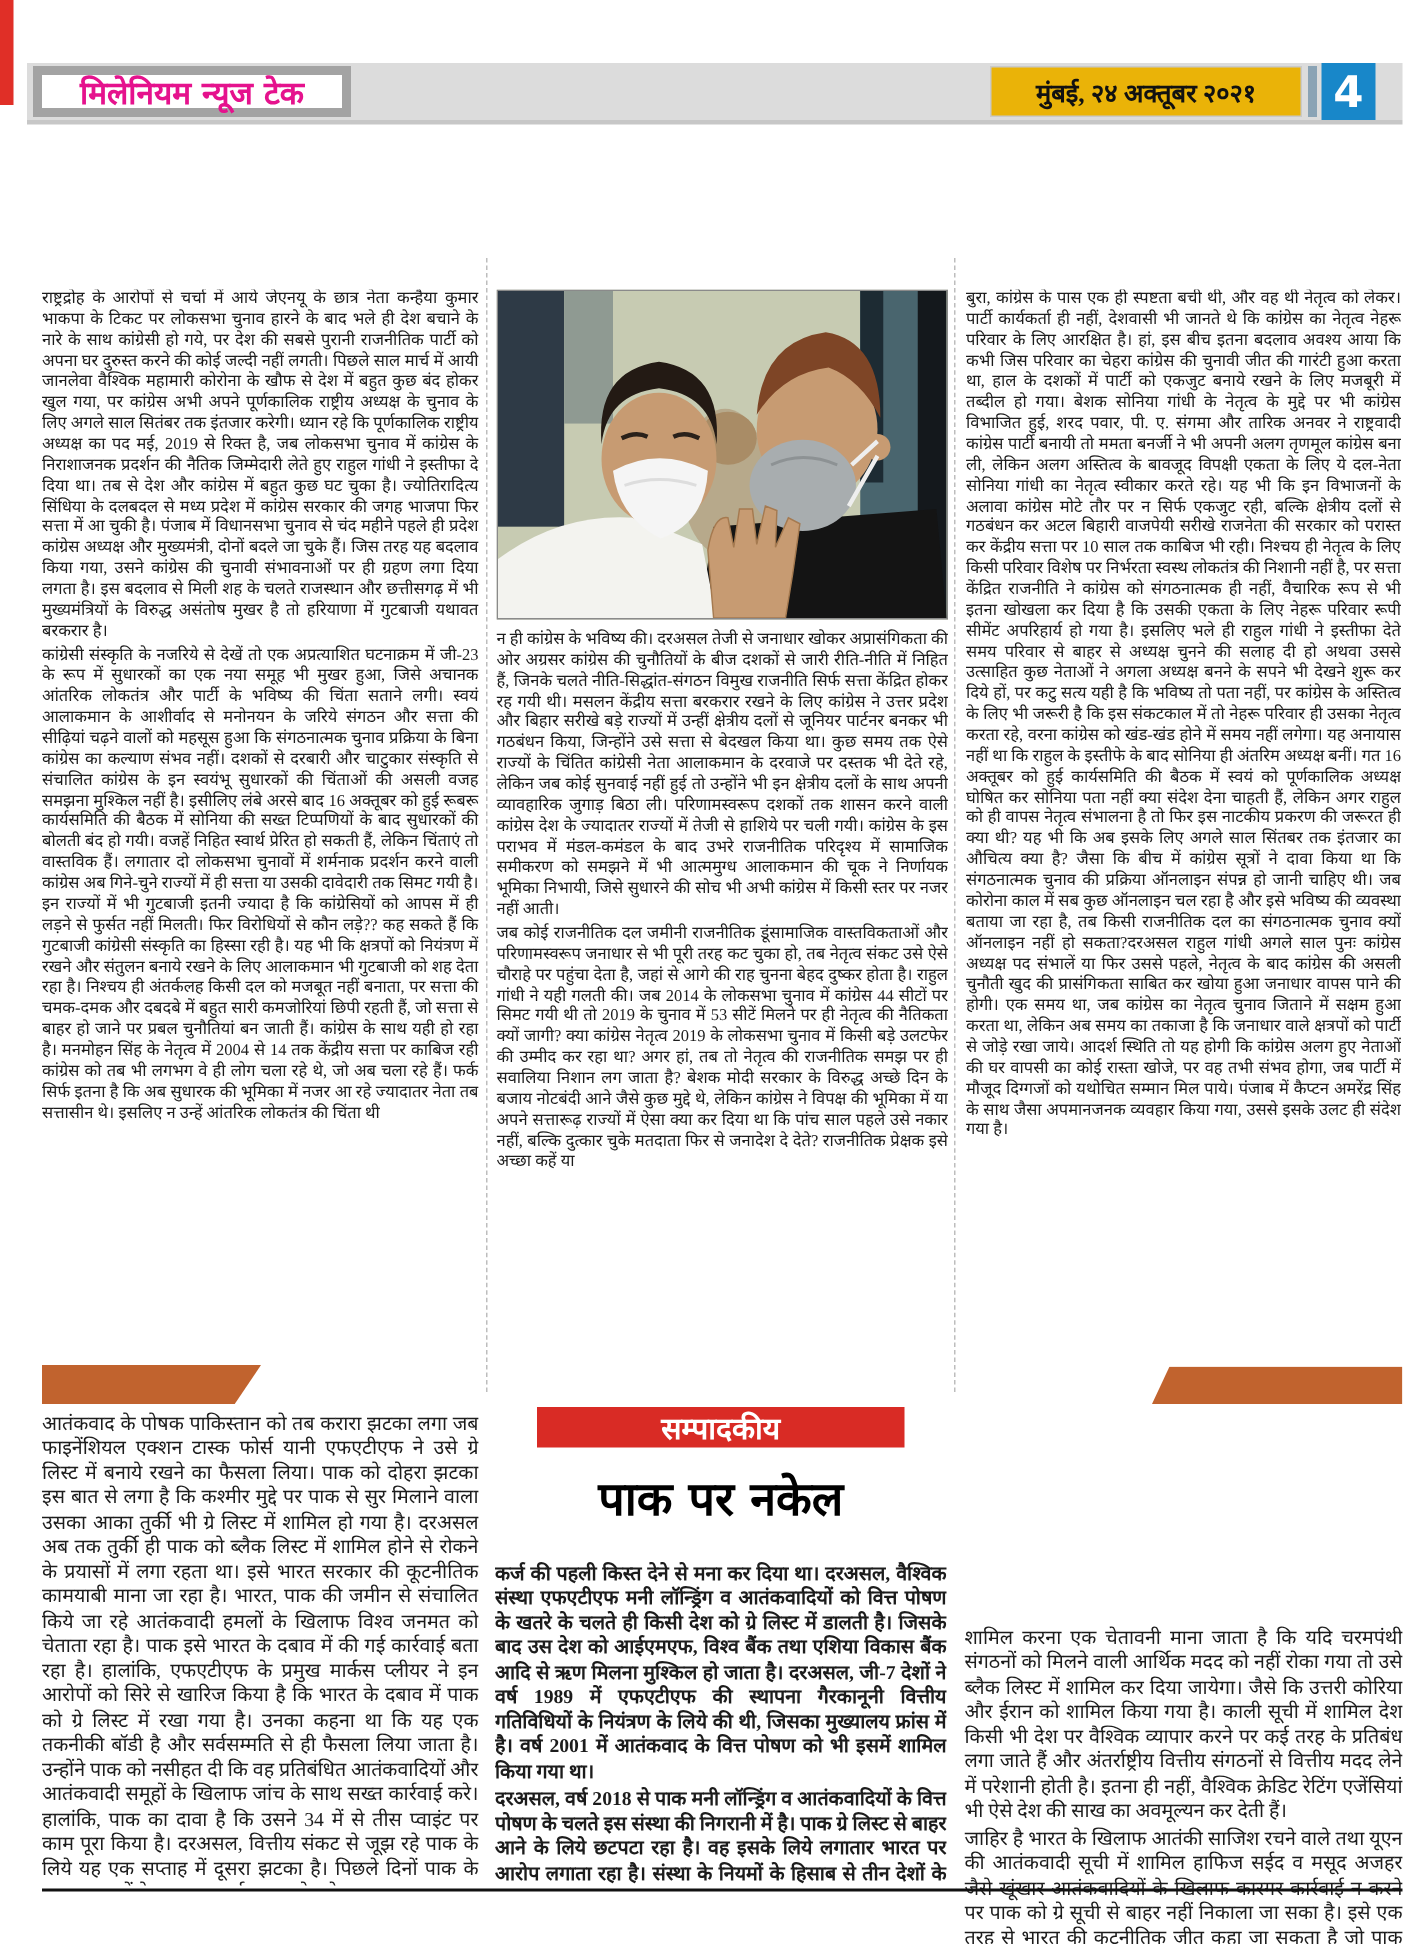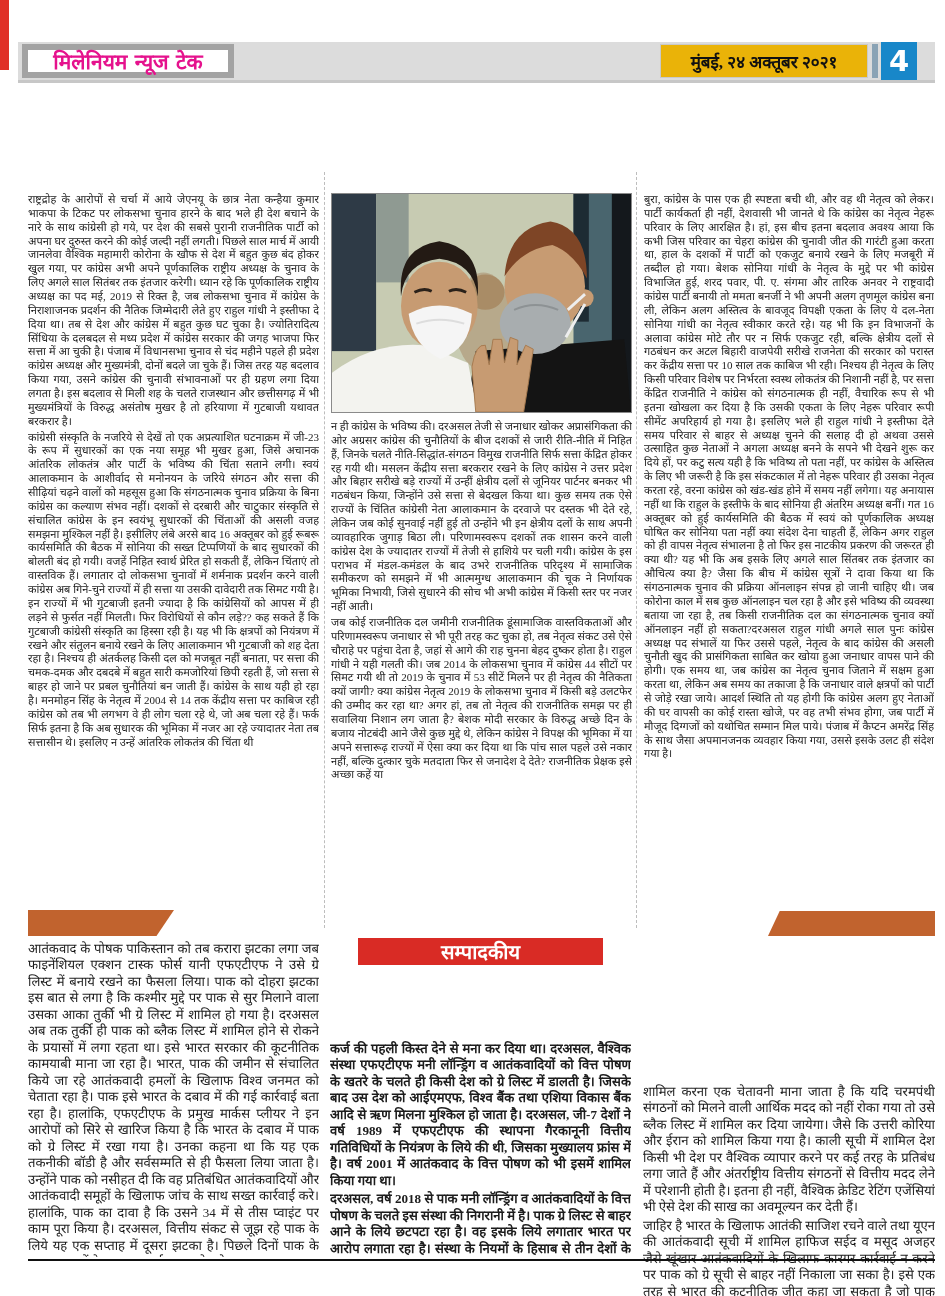--- a/index.html
+++ b/index.html
@@ -128,20 +128,21 @@
   <div class="trap trap-right"></div>
 
   <section class="editorial-head">
     <div class="badge">
       <span class="cap left"></span>
       <span class="mid">
         <span>सम्पादकीय</span>
       </span>
       <span class="cap right"></span>
     </div>
+    <h2 class="editorial-title">पाक पर नकेल</h2>
   </section>
 
   <section class="bcol bcol1">
     <p>आतंकवाद के पोषक पाकिस्तान को तब करारा झटका लगा जब फाइनेंशियल एक्शन टास्क फोर्स यानी एफएटीएफ ने उसे ग्रे लिस्ट में बनाये रखने का फैसला लिया। पाक को दोहरा झटका इस बात से लगा है कि कश्मीर मुद्दे पर पाक से सुर मिलाने वाला उसका आका तुर्की भी ग्रे लिस्ट में शामिल हो गया है। दरअसल अब तक तुर्की ही पाक को ब्लैक लिस्ट में शामिल होने से रोकने के प्रयासों में लगा रहता था। इसे भारत सरकार की कूटनीतिक कामयाबी माना जा रहा है। भारत, पाक की जमीन से संचालित किये जा रहे आतंकवादी हमलों के खिलाफ विश्व जनमत को चेताता रहा है। पाक इसे भारत के दबाव में की गई कार्रवाई बता रहा है। हालांकि, एफएटीएफ के प्रमुख मार्कस प्लीयर ने इन आरोपों को सिरे से खारिज किया है कि भारत के दबाव में पाक को ग्रे लिस्ट में रखा गया है। उनका कहना था कि यह एक तकनीकी बॉडी है और सर्वसम्मति से ही फैसला लिया जाता है। उन्होंने पाक को नसीहत दी कि वह प्रतिबंधित आतंकवादियों और आतंकवादी समूहों के खिलाफ जांच के साथ सख्त कार्रवाई करे। हालांकि, पाक का दावा है कि उसने 34 में से तीस प्वाइंट पर काम पूरा किया है। दरअसल, वित्तीय संकट से जूझ रहे पाक के लिये यह एक सप्ताह में दूसरा झटका है। पिछले दिनों पाक के तमाम प्रयासों के बावजूद आईएमएफ ने उसे</p>
   </section>
   <section class="bcol bcol2">
     <p>कर्ज की पहली किस्त देने से मना कर दिया था। दरअसल, वैश्विक संस्था एफएटीएफ मनी लॉन्ड्रिंग व आतंकवादियों को वित्त पोषण के खतरे के चलते ही किसी देश को ग्रे लिस्ट में डालती है। जिसके बाद उस देश को आईएमएफ, विश्व बैंक तथा एशिया विकास बैंक आदि से ऋण मिलना मुश्किल हो जाता है। दरअसल, जी-7 देशों ने वर्ष 1989 में एफएटीएफ की स्थापना गैरकानूनी वित्तीय गतिविधियों के नियंत्रण के लिये की थी, जिसका मुख्यालय फ्रांस में है। वर्ष 2001 में आतंकवाद के वित्त पोषण को भी इसमें शामिल किया गया था।</p>
     <p>दरअसल, वर्ष 2018 से पाक मनी लॉन्ड्रिंग व आतंकवादियों के वित्त पोषण के चलते इस संस्था की निगरानी में है। पाक ग्रे लिस्ट से बाहर आने के लिये छटपटा रहा है। वह इसके लिये लगातार भारत पर आरोप लगाता रहा है। संस्था के नियमों के हिसाब से तीन देशों के समर्थन से कोई देश ब्लैक लिस्ट में जाने से बच सकता है। अब तक सदस्य देश चीन, तुर्की व मलेशिया पाक की पैरवी करते रहे हैं, लेकिन अब तुर्की के ग्रे लिस्ट में आ जाने से पाक की मुश्किलें बढ़ सकती हैं। इससे पहले पाक को वर्ष 2011 में भी ग्रे लिस्ट में डाला गया था। एक अनुमान के अनुसार इस लिस्ट में शामिल होने से पाक को हर साल करीब दस अरब डॉलर का नुकसान होता है। दरअसल, किसी देश को ग्रे लिस्ट में</p>
   </section>
   <section class="bcol bcol3">

